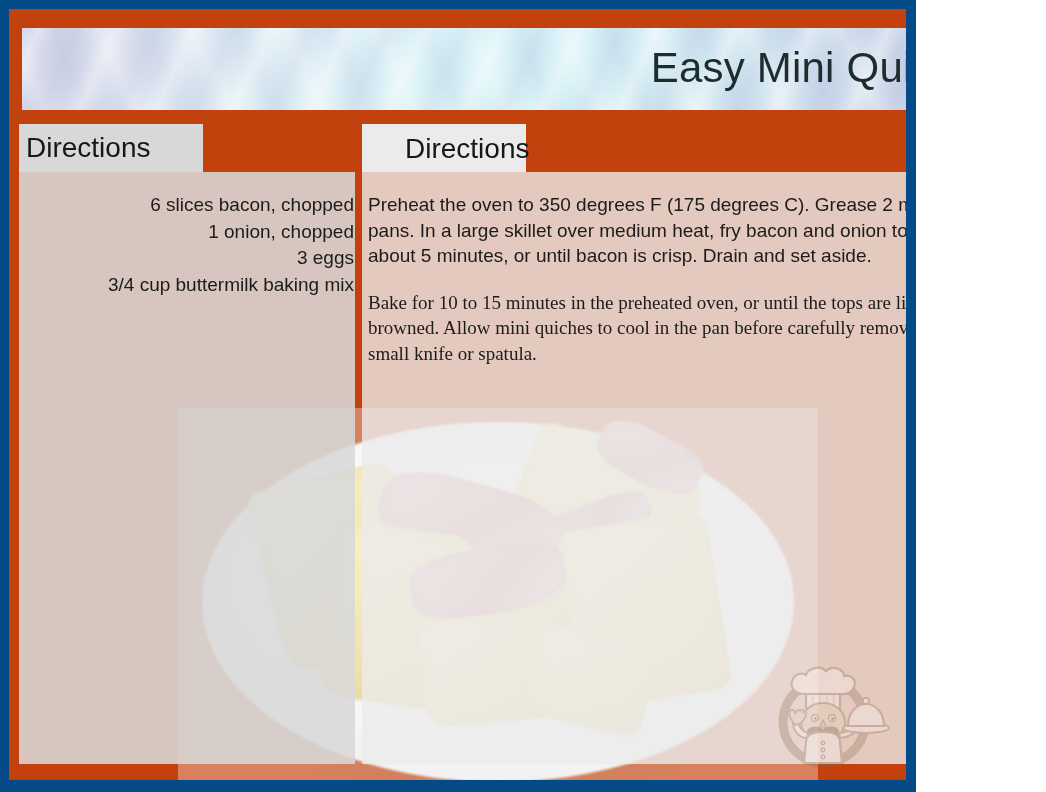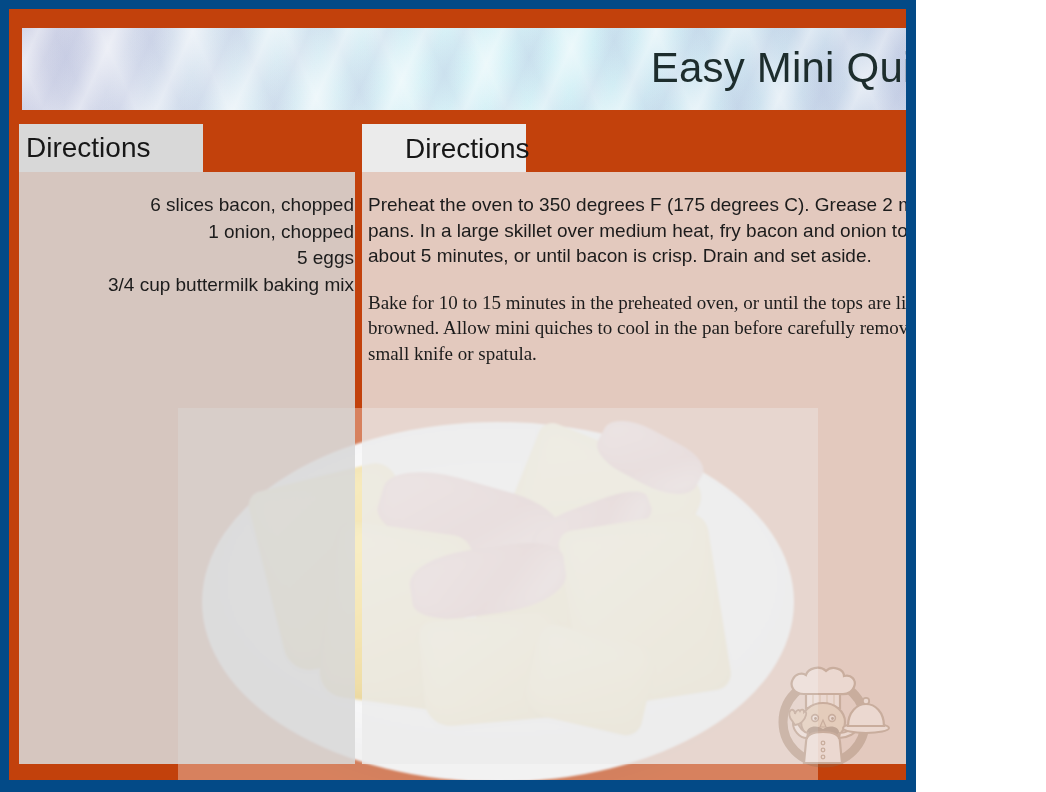--- a/index.html
+++ b/index.html
@@ -258,21 +258,21 @@
   <div class="panel panel-ingredients-body"></div>
   <div class="panel panel-directions-tab"></div>
   <div class="panel panel-directions-body"></div>
 
   <div class="section-heading heading-ingredients">Directions</div>
   <div class="section-heading heading-directions">Directions</div>
 
   <div class="ingredients-list">
     <span class="ing-line">6 slices bacon, chopped</span>
     <span class="ing-line">1 onion, chopped</span>
-    <span class="ing-line">5 eggs</span>
+    <span class="ing-line">3 eggs</span>
     <span class="ing-line">3/4 cup buttermilk baking mix</span>
   </div>
 
   <div class="directions-body">
     <p>Preheat the oven to 350 degrees F (175 degrees C). Grease 2 mini muffin pans. In a large skillet over medium heat, fry bacon and onion together for about 5 minutes, or until bacon is crisp. Drain and set aside.</p>
     <p>Bake for 10 to 15 minutes in the preheated oven, or until the tops are lightly browned. Allow mini quiches to cool in the pan before carefully removing with a small knife or spatula.</p>
   </div>
 
   <svg class="chef-logo" viewBox="0 0 126 126">
 

